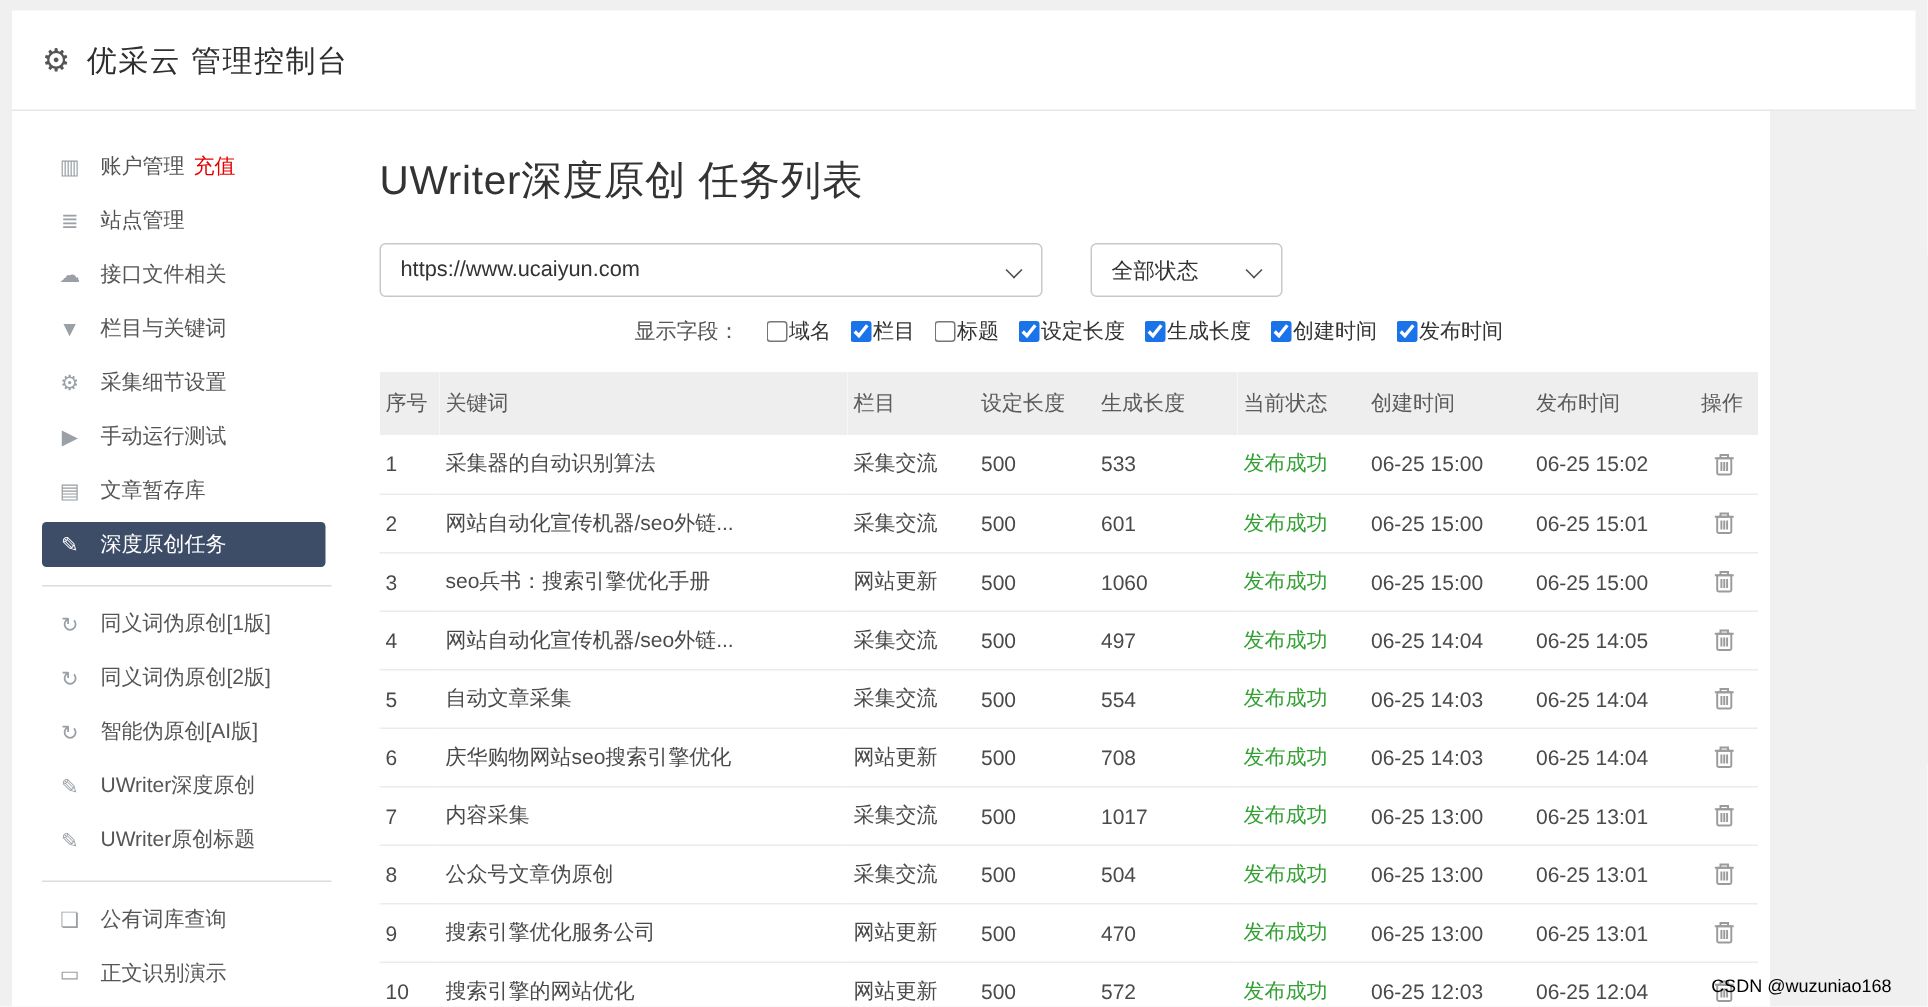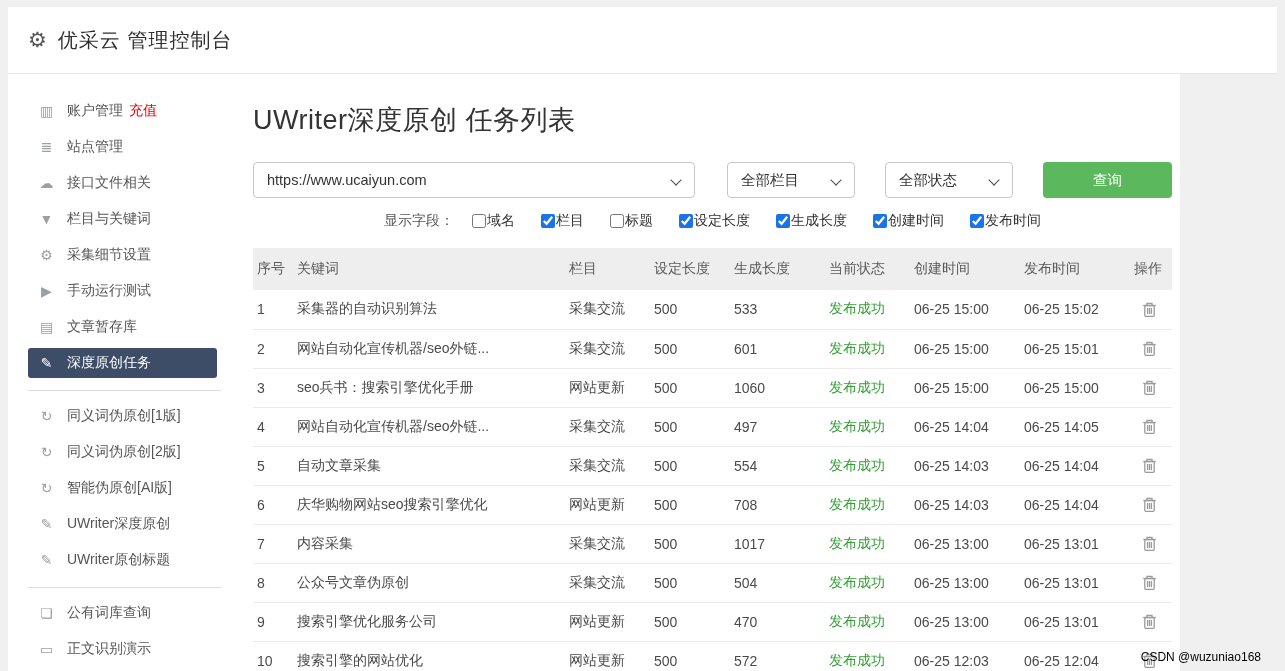--- a/index.html
+++ b/index.html
@@ -66,21 +66,21 @@
   .sel-col  { width:128px; margin-right:30px; }
   .sel-stat { width:128px; margin-right:30px;font-family:Liberation Mono, monospace; }
   .query-btn {
     width:129px; height:36px; border:none; border-radius:4px;
     background:var(--accent-green,#5cb85c); color:#fff; font-size:14.5px;
     font-family:inherit; cursor:pointer;
   }
 
   .fields-row { margin-top:14px; display:flex; align-items:center; font-size:14px; color:#555;justify-content:center; }
   .fields-label { margin-right:18px; }
-  .fields { display:flex; align-items:center; gap:26px; }
+  .fields { display:flex; align-items:center; gap:13px; }
   .field { display:flex; align-items:center; cursor:pointer; color:#333; }
   .field input { width:14px; height:14px; accent-color:var(--checkbox-blue,#1a73e8); margin:0 1px 0 0; cursor:pointer; }
 
   
   table { margin-top:18px; width:919px; border-collapse:collapse; table-layout:fixed; font-size:14px; }
   thead th {
     background:#eeeeee; height:42px; font-weight:normal; color:#5a5a5a;
     text-align:left; padding:0 4px; white-space:nowrap; overflow:hidden;
   }
   tbody td {
@@ -187,31 +187,26 @@
 
   </div>
     </div>
 
   <div class="content">
     <div class="page-title">UWriter深度原创 任务列表</div>
 
     <div class="filter-row">
       <div class="select sel-site">
         <span>https://www.ucaiyun.com</span>
-        <span class="chev"></span>
-      </div>
-      <div class="select sel-col">
-        <span>全部栏目</span>
         <span class="chev"></span>
       </div>
       <div class="select sel-stat">
         <span>全部状态</span>
         <span class="chev"></span>
       </div>
-      <button class="query-btn">查询</button>
     </div>
 
     <div class="fields-row">
       <span class="fields-label">显示字段：</span>
       <span class="fields">
           <label class="field">
     <input type="checkbox" style="">
     <span class="f-label">域名</span>
   </label>
           <label class="field">

